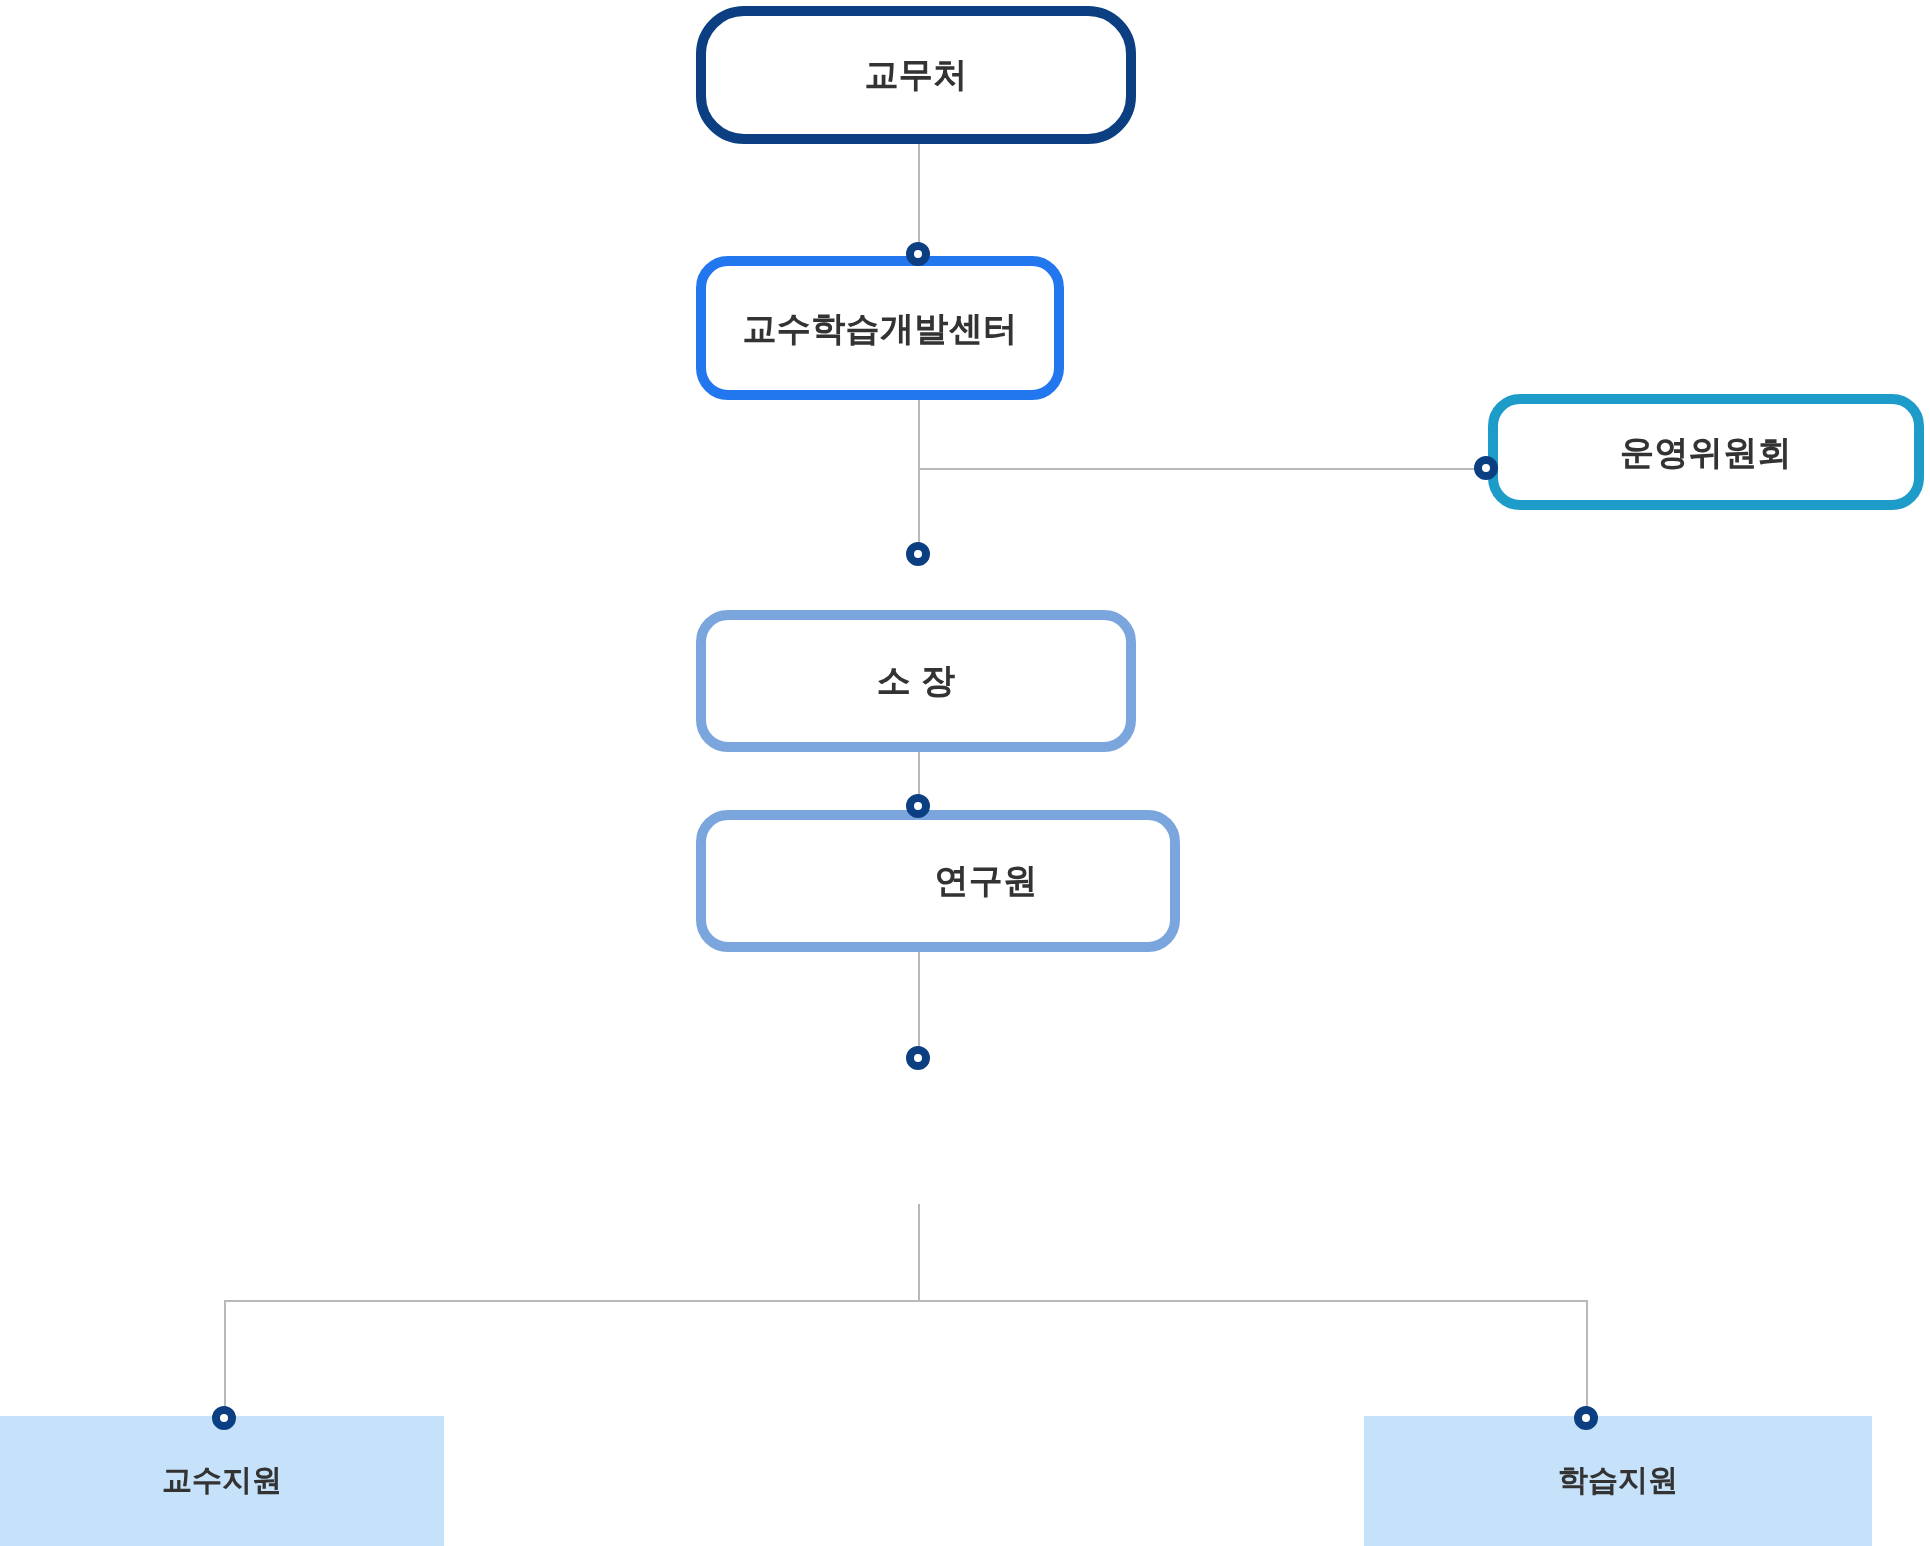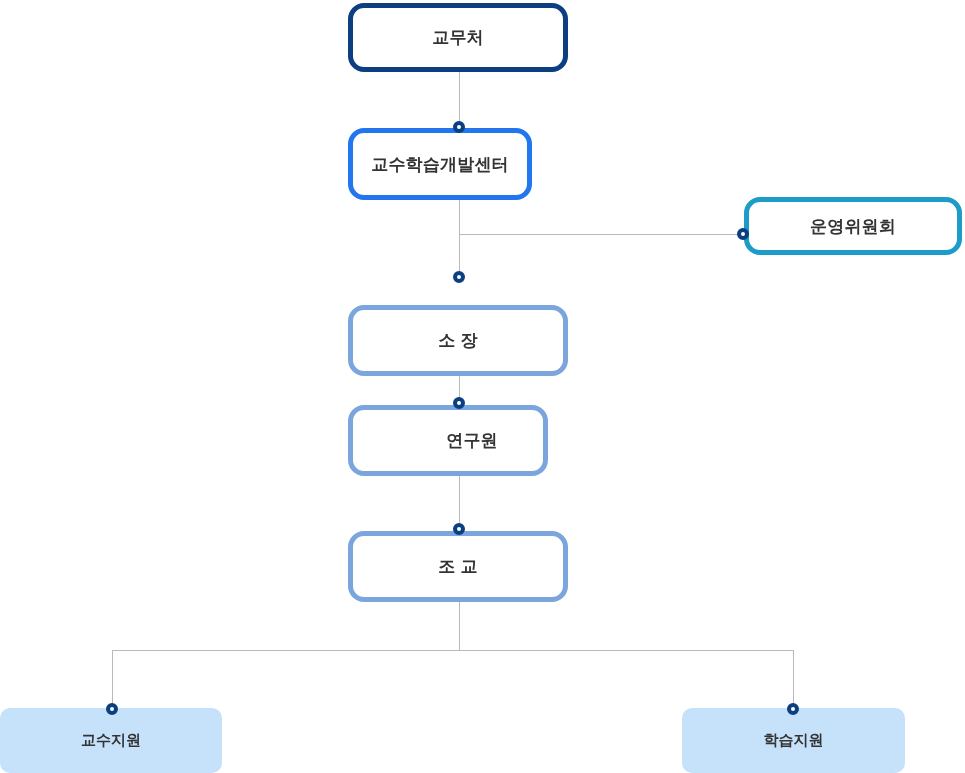--- a/index.html
+++ b/index.html
@@ -68,21 +68,20 @@
 
   
   .leaf {
     position: absolute;
     box-sizing: border-box;
     background: #c6e2fa;
     display: flex;
     align-items: center;
     justify-content: center;
     z-index: 3;
-    border-radius: 10px;
   }
   .leaf .label {
     font-size: 15px;
     font-weight: 700;
     color: #333333;
     white-space: nowrap;
   }
 </style>
 </head>
 <body>
@@ -100,49 +99,46 @@
   <div class="line-v" style="left:459px; top:476px; height:56px;"></div>
 
   <div class="line-v" style="left:459px; top:602px; height:49px;"></div>
 
   <div class="line-h" style="left:112px; top:650px; width:682px;"></div>
 
   <div class="line-v" style="left:112px; top:650px; height:60px;"></div>
 
   <div class="line-v" style="left:793px; top:650px; height:60px;"></div>
 
-  <div class="node navy" style="left:348px; top:3px; width:220px; height:69px;">
+  <div class="node navy" style="left:348px; top:3px; width:220px; height:69px;border-radius:24px;">
     <span class="label">교무처</span>
   </div>
 
   <div class="node blue" style="left:348px; top:128px; width:184px; height:72px;">
     <span class="label">교수학습개발센터</span>
   </div>
 
   <div class="node teal" style="left:744px; top:197px; width:218px; height:58px;">
     <span class="label">운영위원회</span>
   </div>
 
   <div class="node steel" style="left:348px; top:279px; width:220px; height:71px;margin-top:26px;">
     <span class="label">소  장</span>
   </div>
 
-  <div class="node steel" style="left:348px; top:405px; width:200px; height:71px;padding-left:48px;">
+  <div class="node steel" style="left:348px; top:405px; width:242px; height:71px;padding-left:48px;">
     <span class="label">연구원</span>
   </div>
 
-  <div class="node steel" style="left:348px; top:531px; width:220px; height:71px;">
-    <span class="label">조  교</span>
-  </div>
 
   <div class="leaf" style="left:0px; top:708px; width:222px; height:65px;">
     <span class="label">교수지원</span>
   </div>
 
-  <div class="leaf" style="left:682px; top:708px; width:223px; height:65px;">
+  <div class="leaf" style="left:682px; top:708px; width:254px; height:65px;">
     <span class="label">학습지원</span>
   </div>
 
   <div class="dot" style="left:453px; top:121px;"></div>
 
   <div class="dot" style="left:737px; top:228px;"></div>
 
   <div class="dot" style="left:453px; top:271px;"></div>
 
   <div class="dot" style="left:453px; top:397px;"></div>

